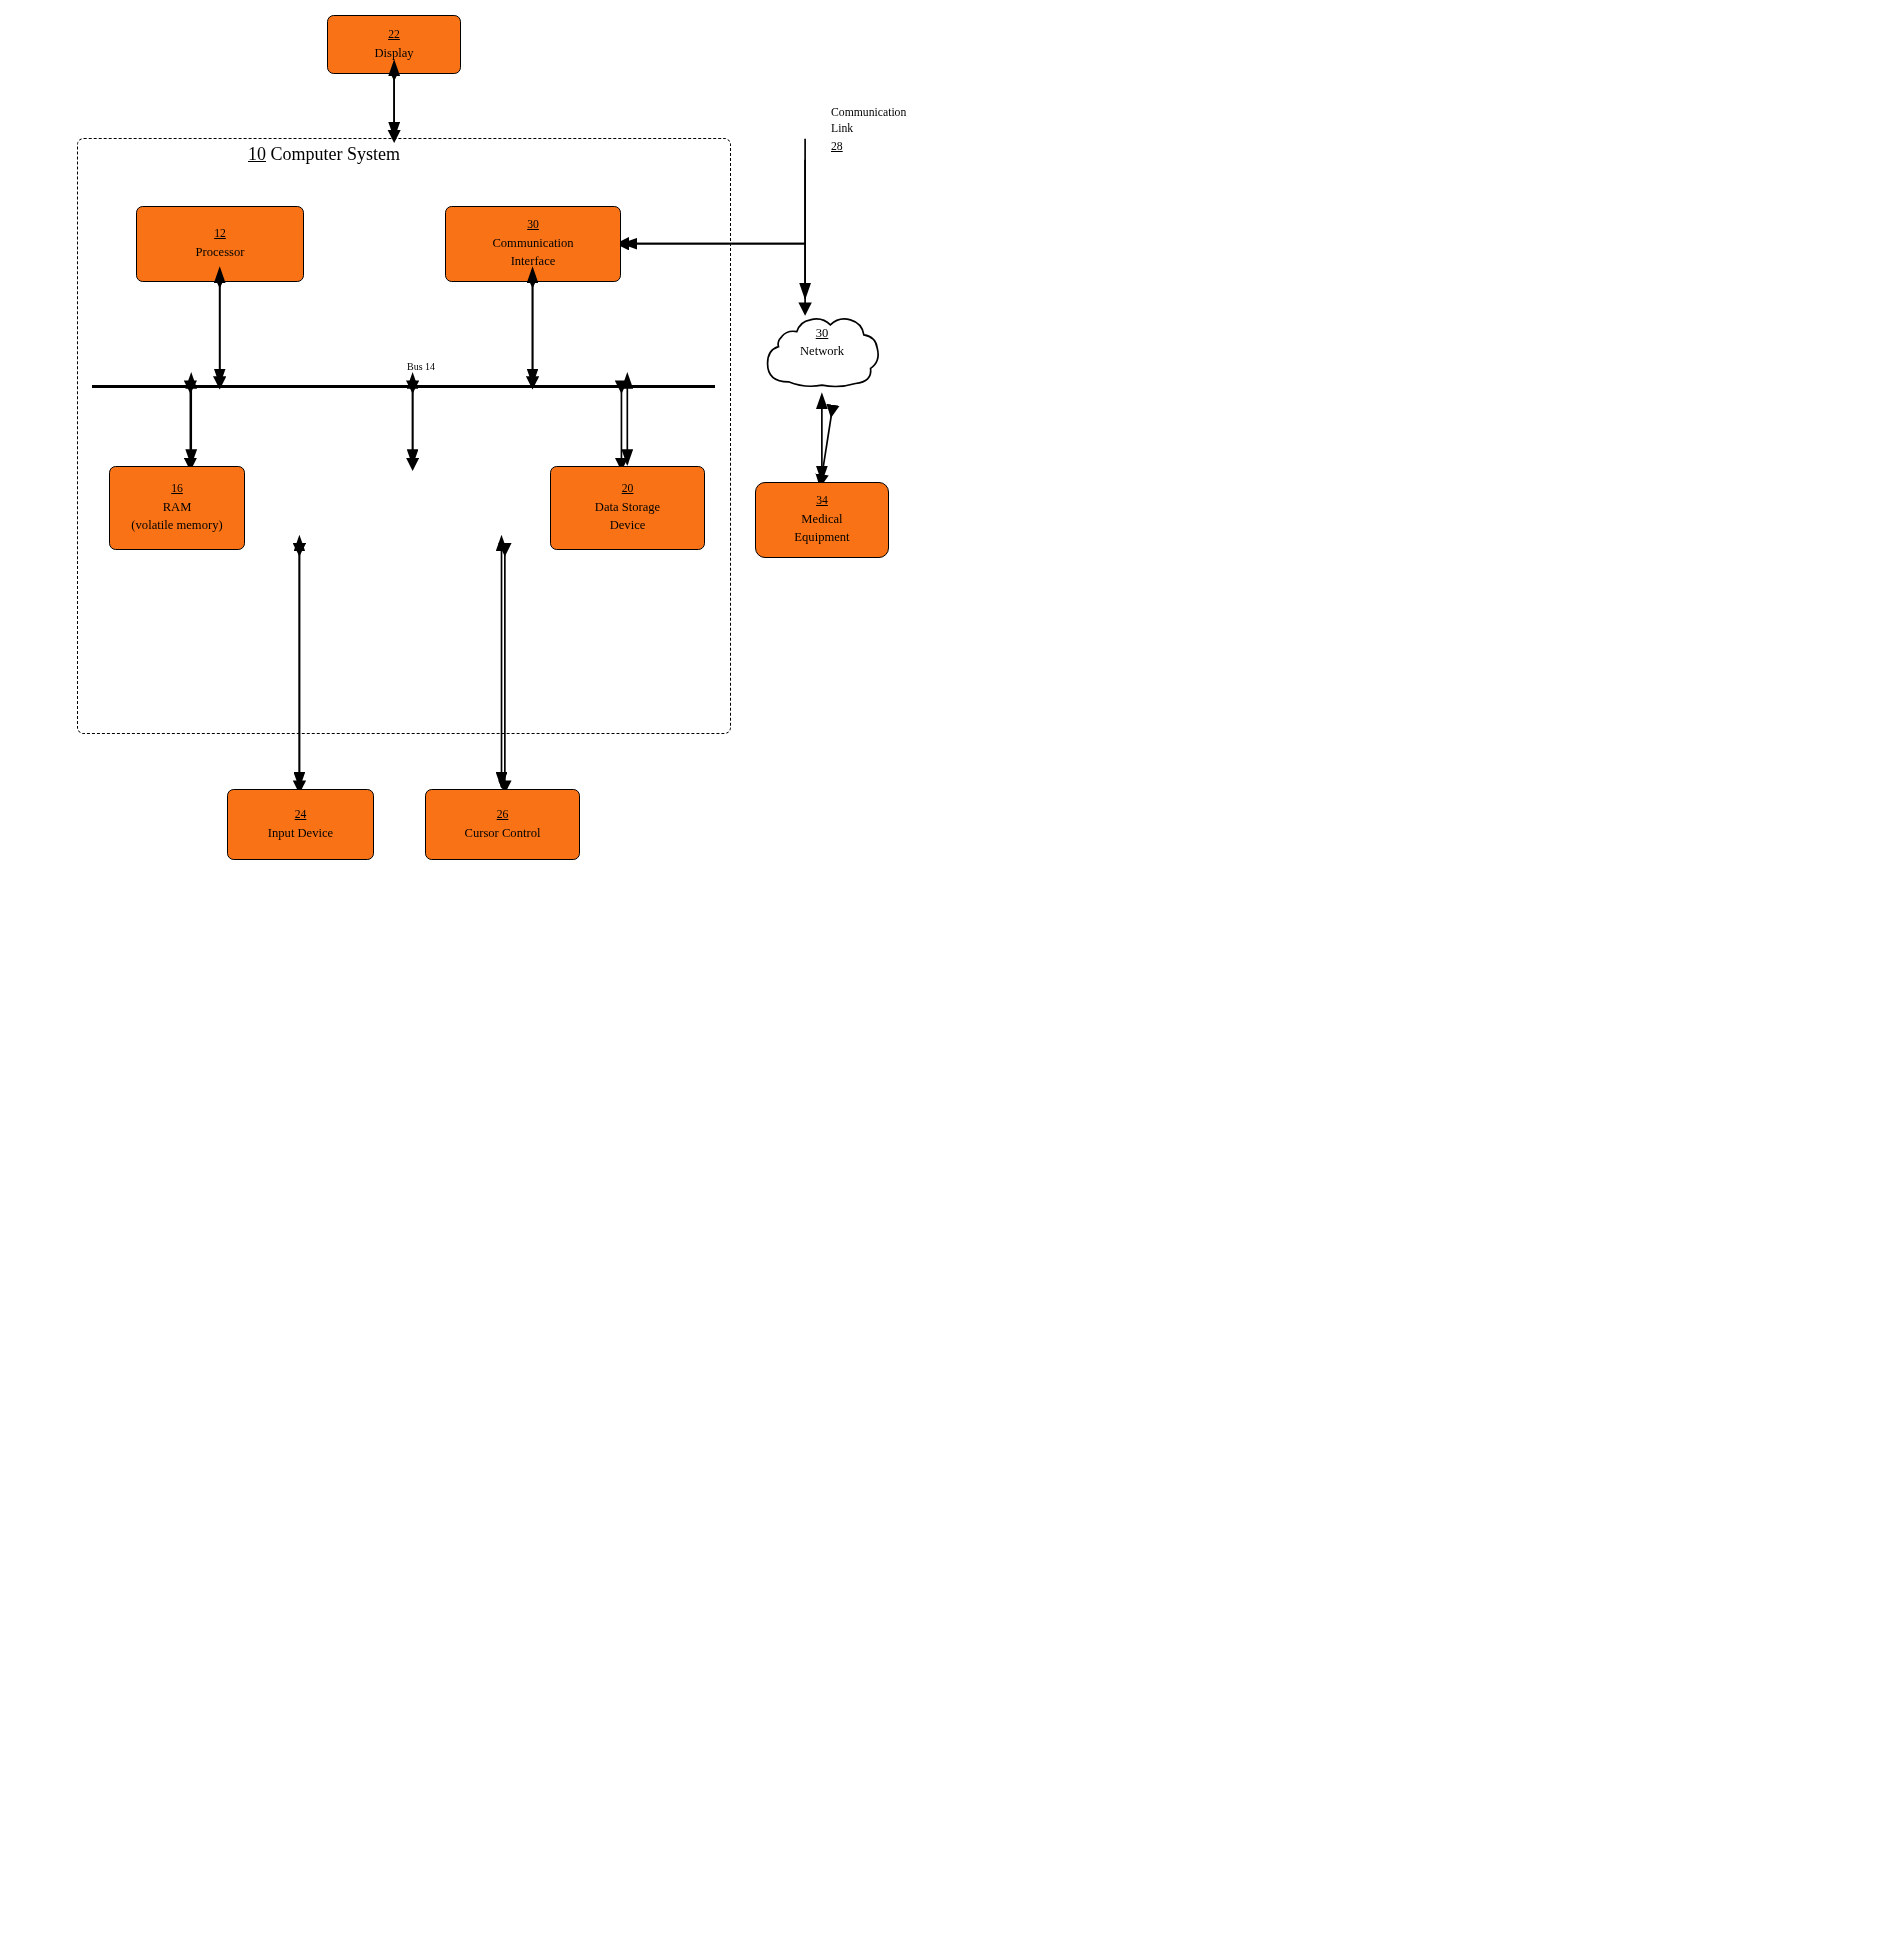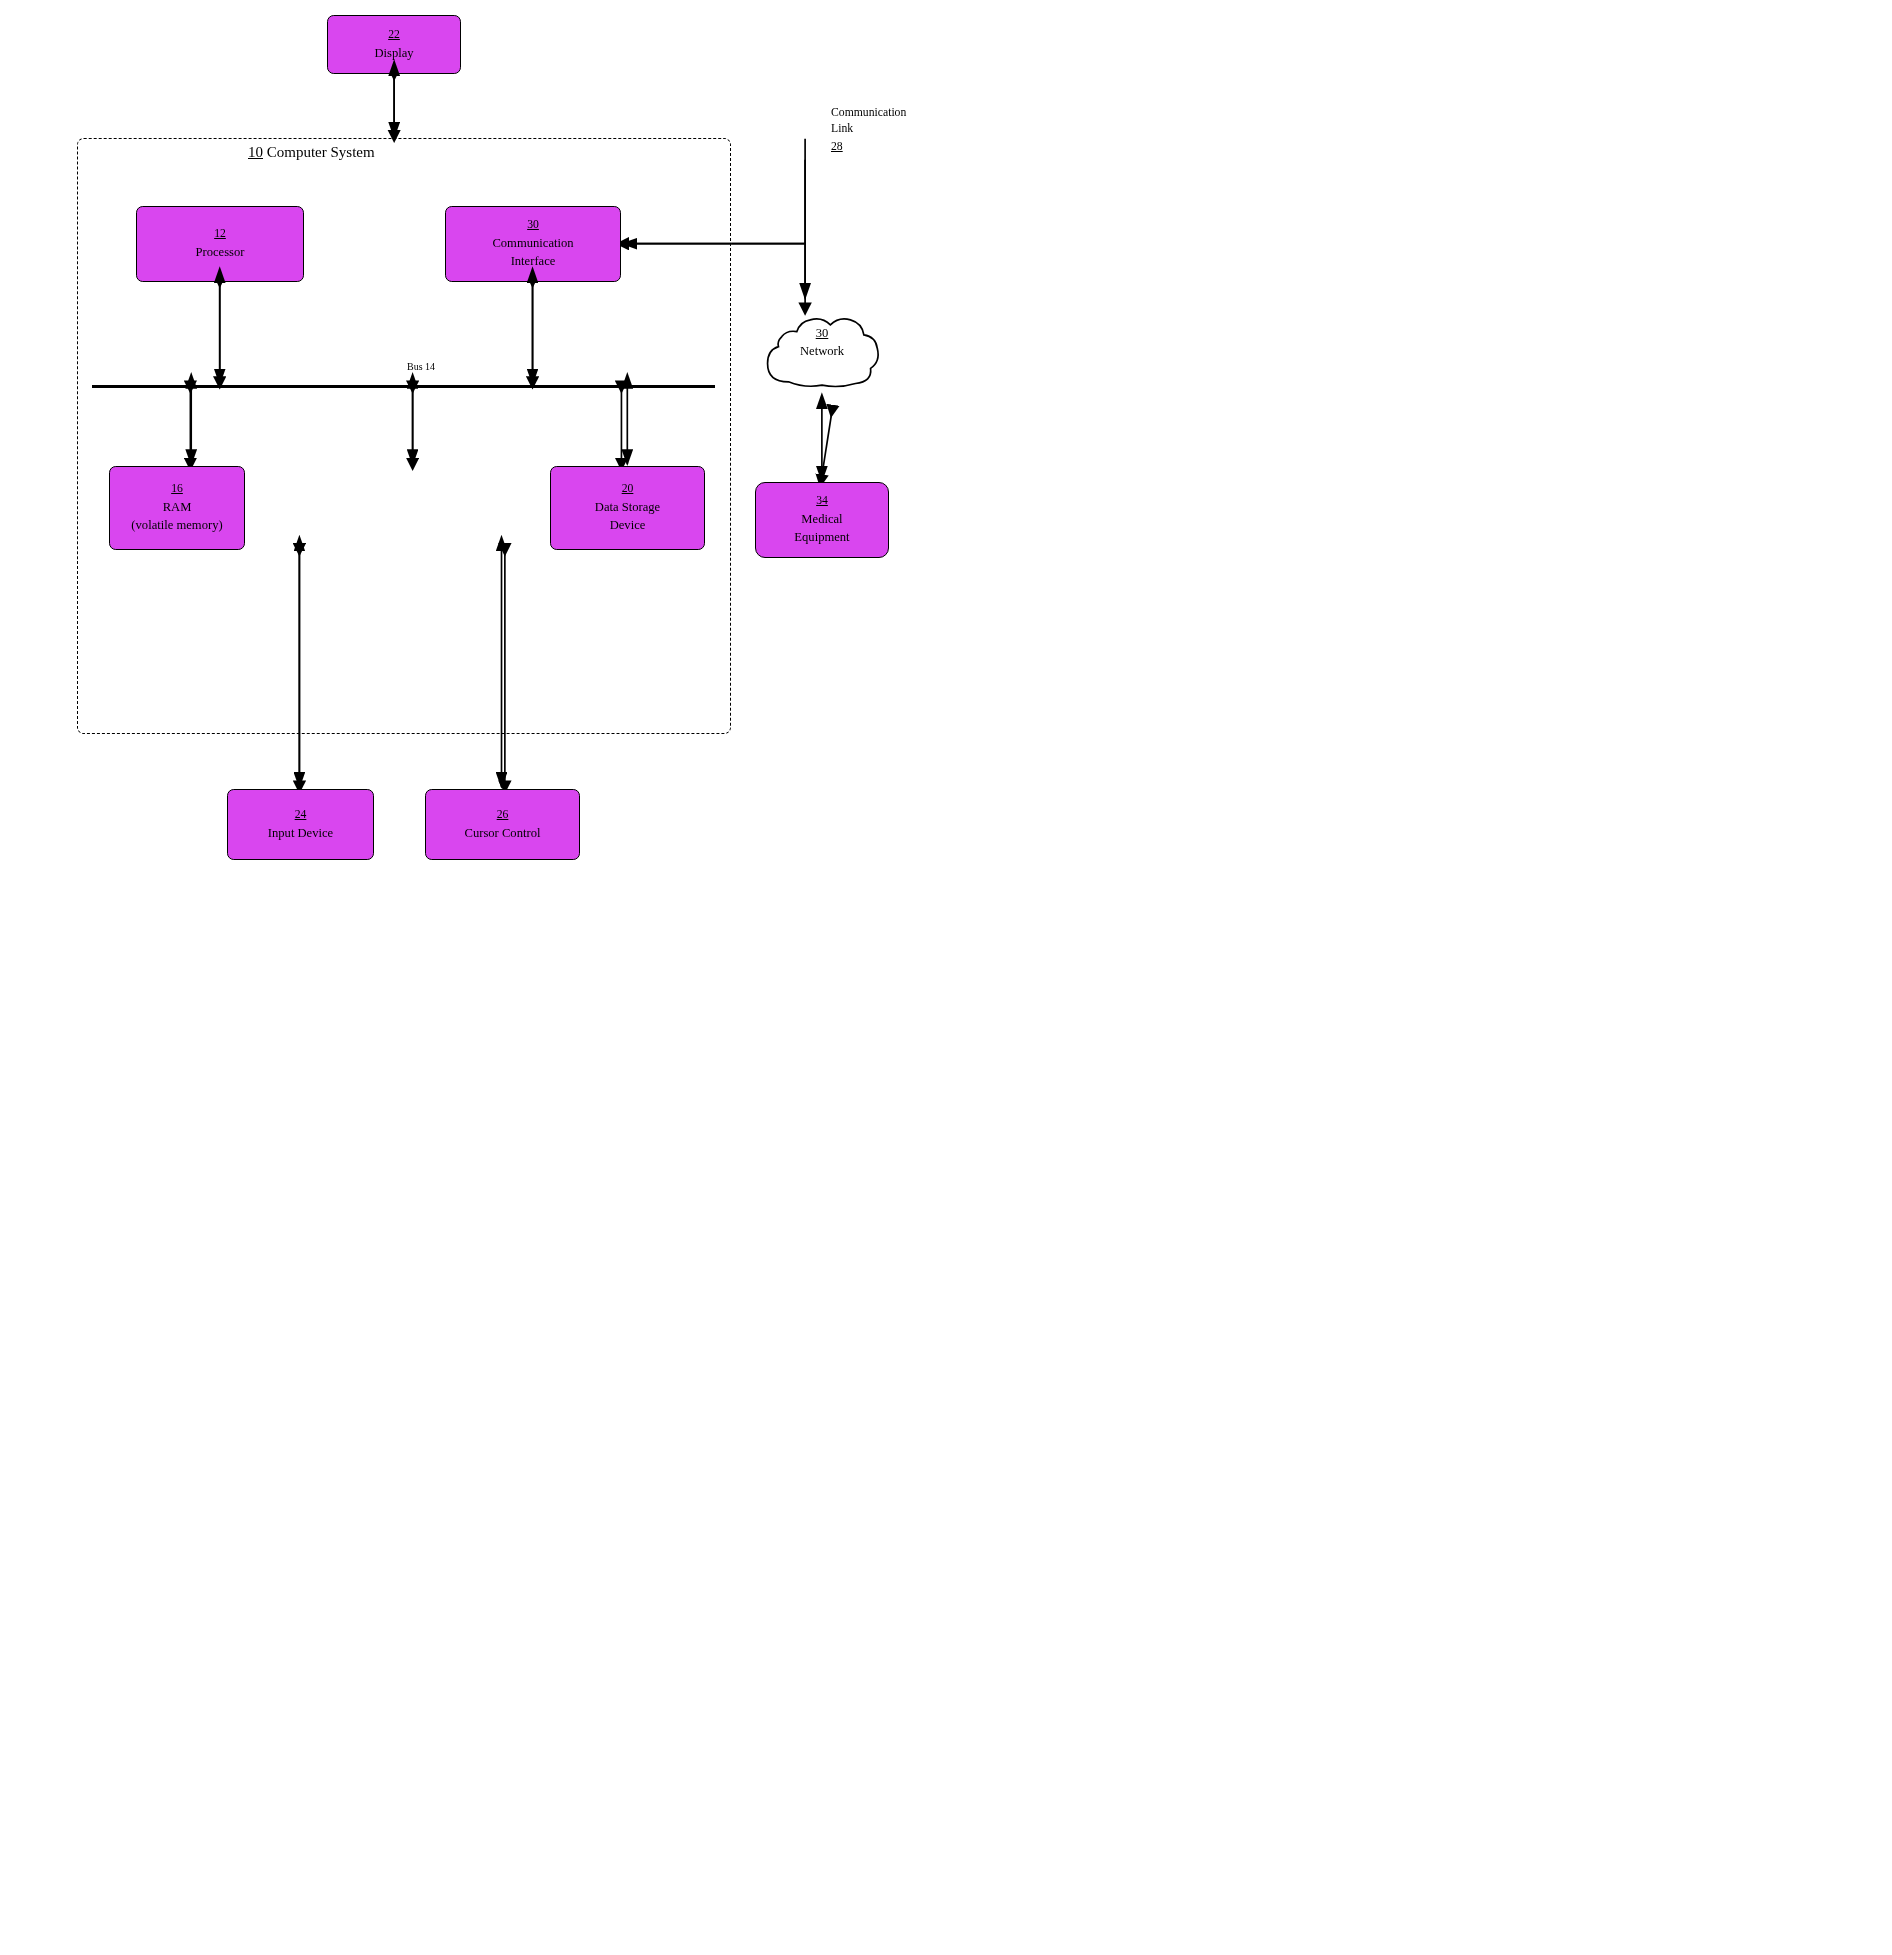--- a/index.html
+++ b/index.html
@@ -18,37 +18,37 @@
     }
     .box {
       position: absolute;
       border: 1.7px solid #000;
       border-radius: 6.7px;
       display: flex;
       flex-direction: column;
       align-items: center;
       justify-content: center;
       text-align: center;
-      background: #d946ef;
+      background: #f97316;
       font-size: 12.6px;
       line-height: 1.4;
     }
     .box .num {
       text-decoration: underline;
       font-size: 11.7px;
       margin-bottom: 1.7px;
     }
     .dashed-box {
       position: absolute;
       border: 1.7px dashed #000;
       border-radius: 6.7px;
     }
     .dashed-label {
       position: absolute;
-      font-size: 15px;
+      font-size: 18px;
       font-weight: normal;
     }
     .dashed-label .num {
       text-decoration: underline;
     }
     
     .cloud {
       position: absolute;
       text-align: center;
     }

